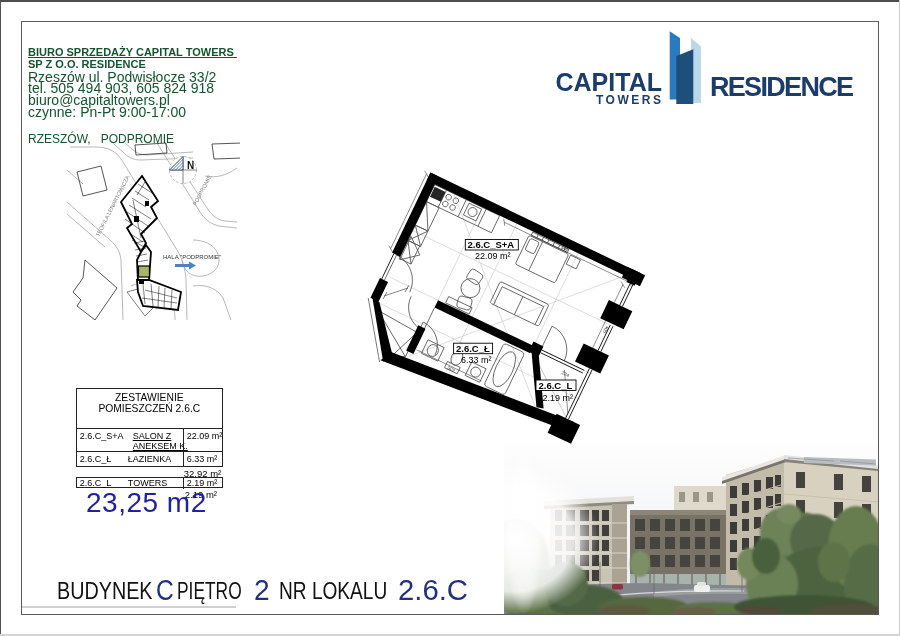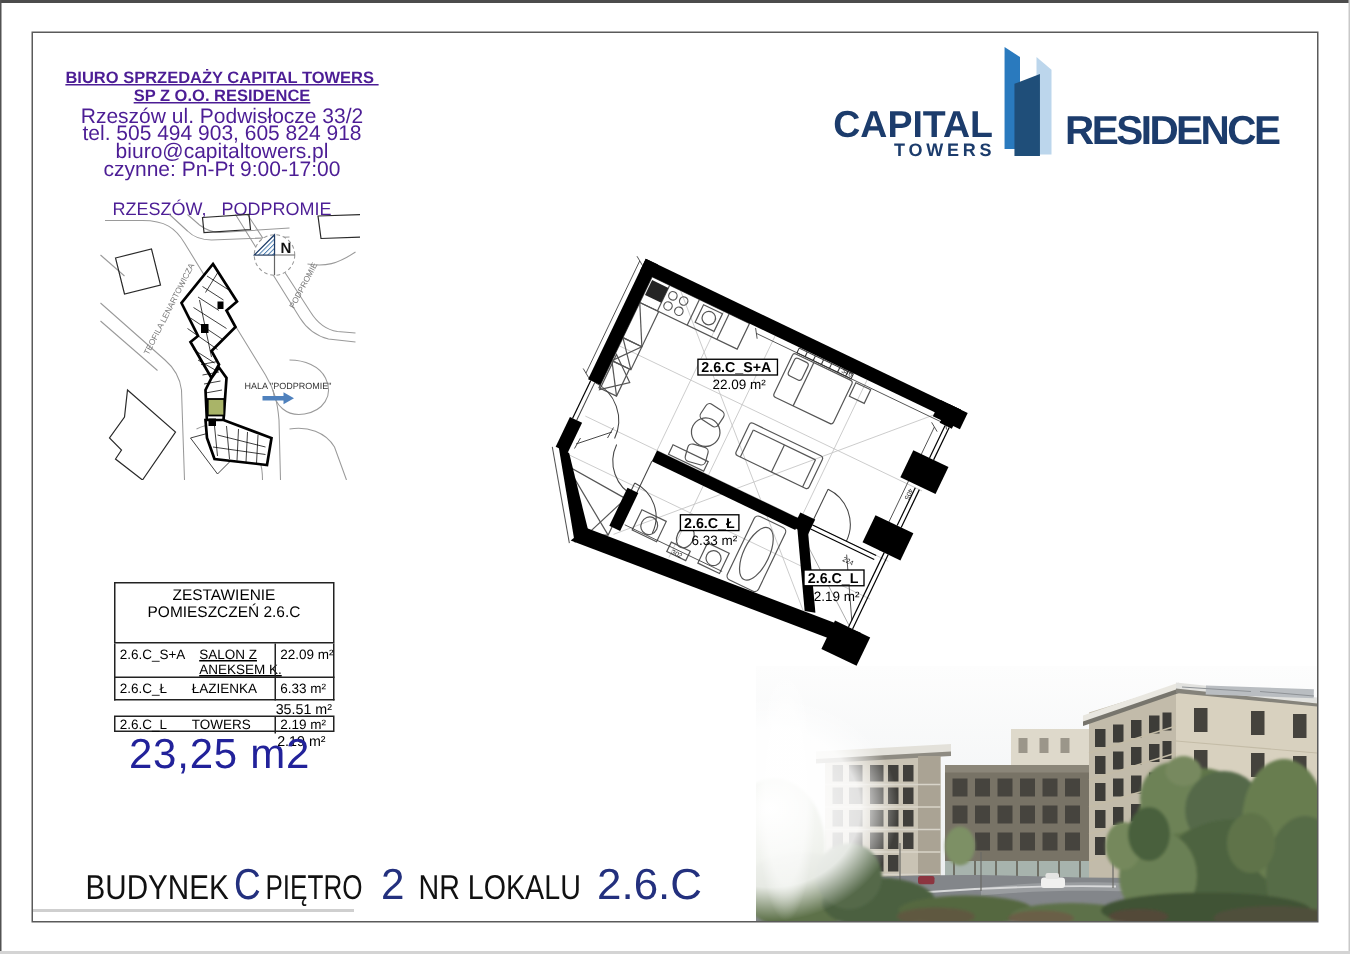--- a/index.html
+++ b/index.html
@@ -10,23 +10,23 @@
 </head>
 <body>
 
 <div class="abs" style="left:0;top:0;width:900px;height:1.6px;background:#4c4c4c;"></div>
 <div class="abs" style="left:0;top:0;width:1.2px;height:636px;background:#525252;"></div>
 <div class="abs" style="left:898.5px;top:0;width:1.5px;height:636px;background:#c9c9c9;"></div>
 <div class="abs" style="left:0;top:634px;width:900px;height:2px;background:#d4d4d4;"></div>
 
 <div class="abs" style="left:21px;top:21px;width:856px;height:592px;border:1.5px solid #5a5a5a;"></div>
 
-<div class="abs" style="left:28px;top:47px;width:240px;text-align:center;color:#4c1d95;">
+<div class="abs" style="left:28px;top:47px;width:240px;text-align:left;color:#14532d;">
   <div style="font-size:11px;font-weight:bold;line-height:11.8px;"><span style="text-decoration:underline;">BIURO SPRZEDAŻY CAPITAL TOWERS&nbsp;</span><br>
-  <span style="text-decoration:underline;">SP Z O.O. RESIDENCE</span></div>
+  <span style="">SP Z O.O. RESIDENCE</span></div>
   <div style="font-size:14px;line-height:11.8px;margin-top:1px;">
     Rzeszów ul. Podwisłocze 33/2<br>
     tel. 505 494 903, 605 824 918<br>
     biuro@capitaltowers.pl<br>
     czynne: Pn-Pt 9:00-17:00
   </div>
   <div style="font-size:12px;margin-top:13px;">RZESZÓW,&nbsp;&nbsp;&nbsp;PODPROMIE</div>
 </div>
 
 <svg class="abs" style="left:540px;top:15px;" width="340" height="100" viewBox="0 0 340 100">
@@ -262,21 +262,21 @@
     <span class="abs" style="left:106px;top:0;border-left:1px solid #222;height:22.5px;"></span>
     <span class="abs" style="left:110px;top:2px;">22.09 m²</span>
   </div>
   <div style="border:1px solid #222;border-top:none;height:15px;box-sizing:border-box;position:relative;font-size:9px;">
     <span class="abs" style="left:3px;top:2px;">2.6.C_Ł</span>
     <span class="abs" style="left:51px;top:2px;">ŁAZIENKA</span>
     <span class="abs" style="left:106px;top:0;border-left:1px solid #222;height:15px;"></span>
     <span class="abs" style="left:110px;top:2px;">6.33 m²</span>
   </div>
   <div style="height:10.5px;position:relative;font-size:9.5px;">
-      <span class="abs" style="left:108px;top:1px;">35.51 m²</span>
+      <span class="abs" style="left:108px;top:1px;">32.92 m²</span>
     </div>
   <div style="border:1px solid #222;height:11px;box-sizing:border-box;position:relative;font-size:9px;">
     <span class="abs" style="left:3px;top:0px;">2.6.C_L</span>
     <span class="abs" style="left:51px;top:0px;">TOWERS</span>
     <span class="abs" style="left:106px;top:0;border-left:1px solid #222;height:11px;"></span>
     <span class="abs" style="left:110px;top:0px;">2.19 m²</span>
   </div>
   <div style="height:10px;position:relative;font-size:9.5px;">
       <span class="abs" style="left:109px;top:1px;">2.19 m²</span>
     </div>

